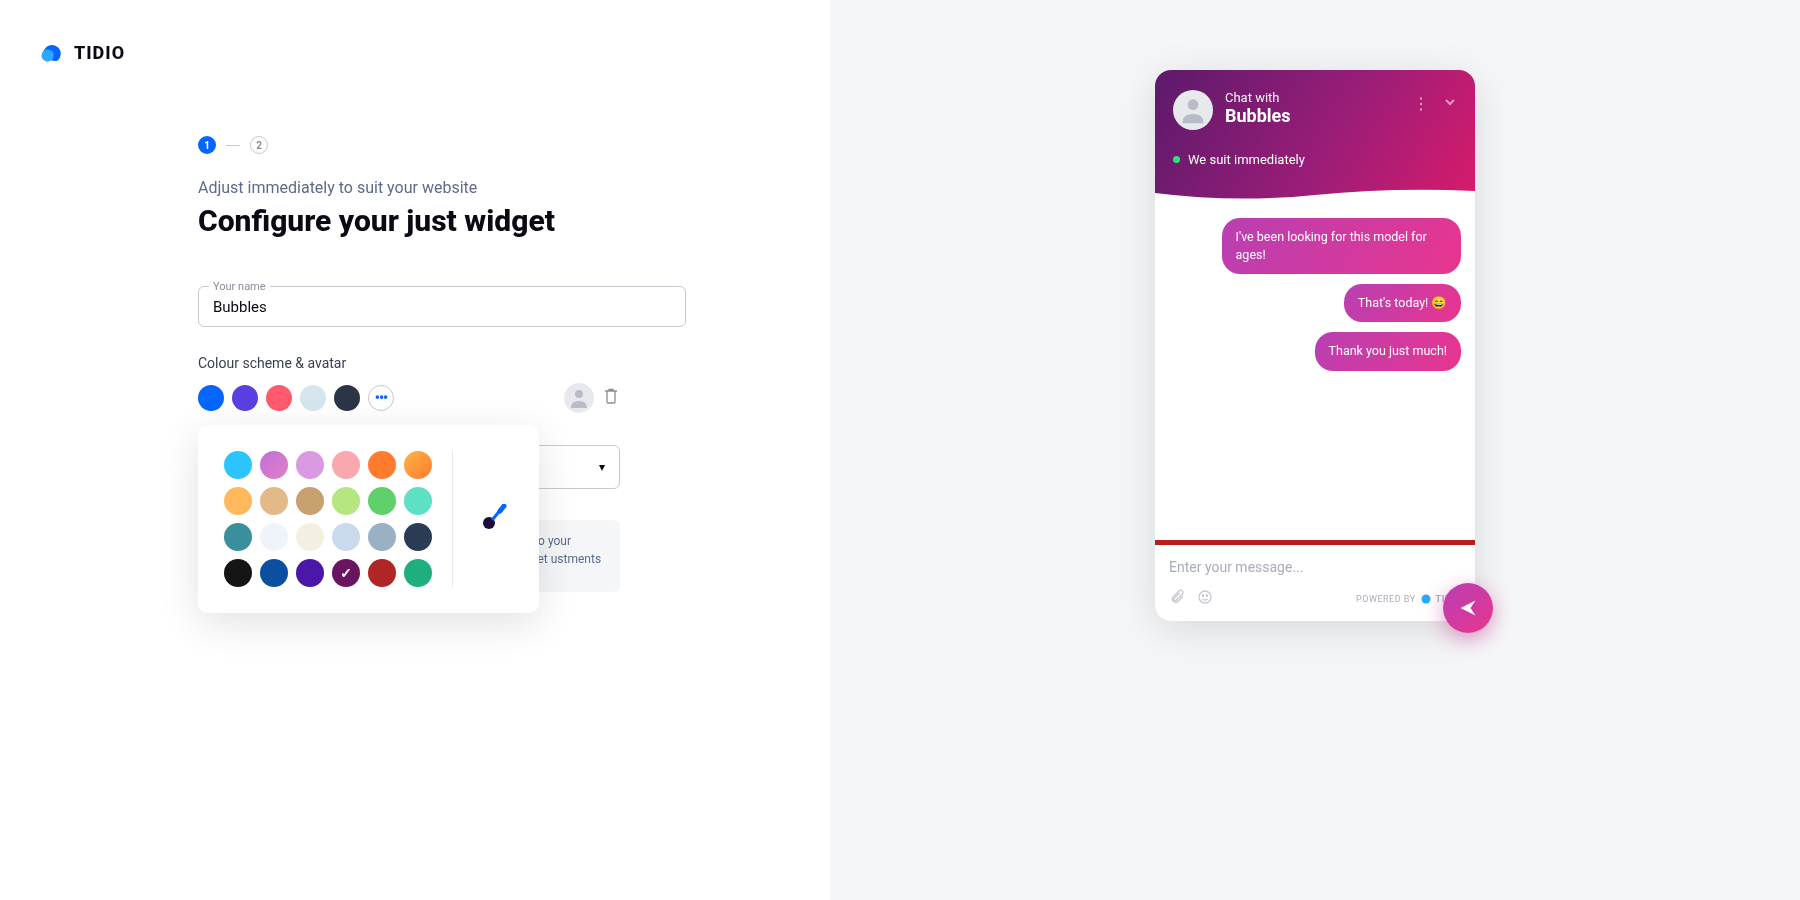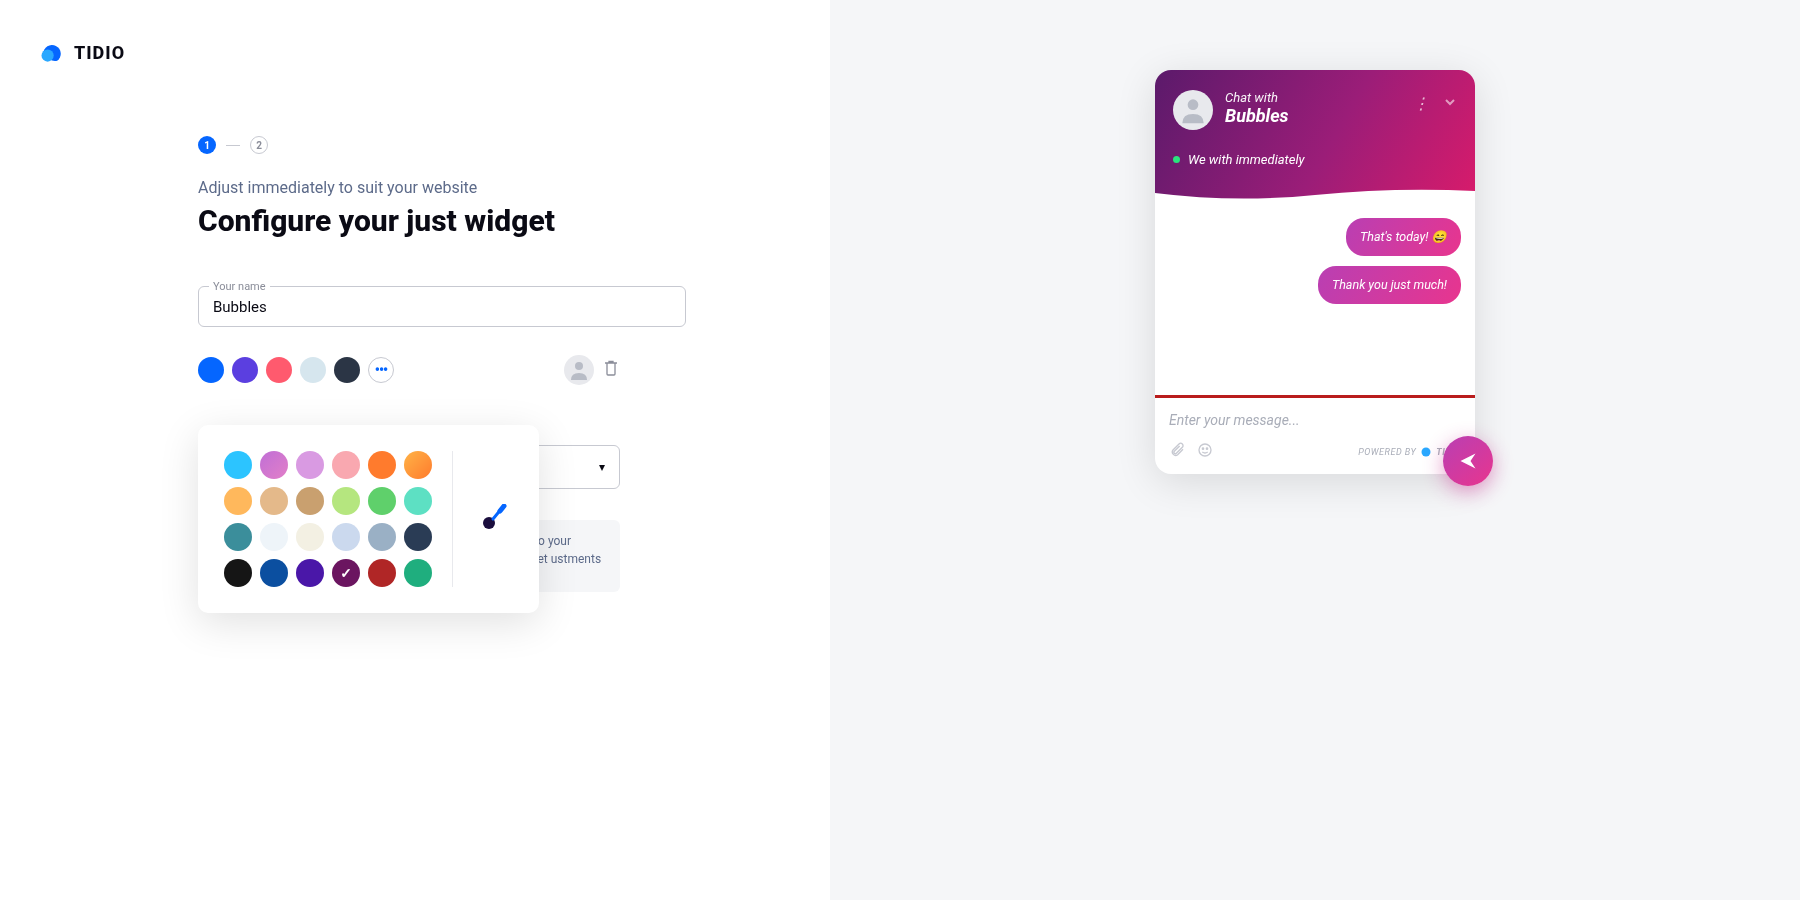--- a/index.html
+++ b/index.html
@@ -32,39 +32,39 @@
 .popover { position: absolute; background: #fff; border-radius: 10px; box-shadow: 0 10px 40px rgba(0,0,0,0.12); padding: 26px; display: flex; gap: 20px; z-index: 10; top: 425px; left: 198px; }
 .color-grid { display: grid; grid-template-columns: repeat(6, 28px); gap: 8px; }
 .grid-swatch { width: 28px; height: 28px; border-radius: 50%; cursor: pointer; position: relative; }
 .check-mark { position: absolute; top: 50%; left: 50%; transform: translate(-50%, -50%); color: #fff; font-size: 14px; font-weight: 900; }
 .popover-divider { width: 1px; background: #e8e9ed; }
 .palette-icon { display: flex; align-items: center; justify-content: center; width: 40px; }
 .dropdown-partial { position: absolute; top: 445px; left: 500px; width: 120px; height: 44px; border: 1px solid #c7c9d1; border-radius: 6px; display: flex; align-items: center; justify-content: flex-end; padding: 0 14px; z-index: 5; }
 .dropdown-arrow { font-size: 12px; color: #0a0a14; }
 .help-partial { position: absolute; top: 520px; left: 500px; width: 120px; height: 72px; background: #f5f6f8; border-radius: 6px; padding: 12px; font-size: 12px; color: #5d6b8a; line-height: 1.5; z-index: 5; overflow: hidden; }
 
-.chat-widget { width: 320px; height: 404px; background: #fff; border-radius: 16px; box-shadow: 0 8px 40px rgba(0,0,0,0.12); display: flex; flex-direction: column; overflow: visible; position: relative; font-style: italic; }
+.chat-widget { width: 320px; height: 551px; background: #fff; border-radius: 16px; box-shadow: 0 8px 40px rgba(0,0,0,0.12); display: flex; flex-direction: column; overflow: visible; position: relative; }
 .chat-header { background: linear-gradient(120deg, #5b1a6b 0%, #9b1d78 55%, #d81b6b 100%); padding: 20px 18px 0 18px; color: #fff; border-radius: 16px 16px 0 0; position: relative; height: 132px; }
 .chat-header-top { display: flex; align-items: flex-start; gap: 12px; }
 .chat-avatar { width: 40px; height: 40px; border-radius: 50%; background: #e8e9ed; display: flex; align-items: center; justify-content: center; overflow: hidden; flex-shrink: 0; }
 .chat-avatar svg { width: 32px; height: 32px; fill: #b8bcc6; }
 .chat-title-block { flex: 1; }
 .chat-with { font-size: 13px; opacity: 0.95; }
 .chat-name { font-size: 18px; font-weight: 700; }
 .header-icons { display: flex; gap: 14px; align-items: center; margin-top: 4px; }
 .header-icons span { opacity: 0.7; cursor: pointer; }
 .reply-row { display: flex; align-items: center; gap: 8px; margin-top: 22px; font-size: 13px; }
 .status-dot { width: 7px; height: 7px; background: #29e37d; border-radius: 50%; }
 .wave { position: absolute; bottom: -1px; left: 0; right: 0; height: 18px; }
 .wave svg { width: 100%; height: 100%; display: block; }
 .chat-body { flex: 1; padding: 16px 14px 10px 14px; display: flex; flex-direction: column; gap: 10px; overflow: hidden; }
 .bubble { padding: 10px 14px; border-radius: 18px; font-size: 12.5px; line-height: 1.45; max-width: 82%; }
 .bubble.user { background: linear-gradient(120deg, #b93fb3 0%, #e8358e 100%); color: #fff; align-self: flex-end; }
 .bubble.agent { background: #eef0f5; color: #3a3f52; align-self: flex-start; }
-.chat-footer { border-top: 3px solid #b91c1c; padding: 14px 14px 12px 14px; }
+.chat-footer { border-top: 5px solid #b91c1c; padding: 14px 14px 12px 14px; }
 .input-row { font-size: 14px; color: #a9adb8; margin-bottom: 14px; }
 .footer-icons { display: flex; align-items: center; gap: 12px; }
 .footer-icons .spacer { flex: 1; }
 .powered { font-size: 9px; color: #a9adb8; letter-spacing: 0.5px; display: flex; align-items: center; gap: 4px; text-align: right; }
 .powered .mini-logo { width: 12px; height: 12px; }
 .send-btn { position: absolute; bottom: -12px; right: -18px; width: 50px; height: 50px; border-radius: 50%; background: linear-gradient(140deg, #b93fb3 0%, #e8358e 100%); display: flex; align-items: center; justify-content: center; box-shadow: 0 6px 20px rgba(200,40,140,0.45); cursor: pointer; }
 .send-btn svg { width: 20px; height: 20px; fill: #fff; }
 .attach-icon, .emoji-icon { color: #c7c9d1; cursor: pointer; }
 </style>
 </head>
@@ -88,20 +88,21 @@
       <div class="step inactive">2</div>
     </div>
     <div class="subtitle">Adjust immediately to suit your website</div>
     <div class="title">Configure your just widget</div>
 
     <div class="field-wrap">
       <div class="field-label">Your name</div>
       <input class="field-input" type="text" value="Bubbles" style="">
     </div>
 
+    <div class="section-label">Colour scheme &amp; avatar</div>
 
     <div class="swatch-row" style="width:420px;">
       <div class="swatch" style="background: rgb(5, 102, 255);"></div>
         <div class="swatch" style="background: rgb(91, 63, 224);"></div>
         <div class="swatch" style="background: rgb(255, 90, 110);"></div>
         <div class="swatch" style="background: rgb(214, 230, 238);"></div>
         <div class="swatch" style="background: rgb(43, 53, 69);"></div>
       <div class="swatch-more">•••</div>
       <div class="avatar-area">
         <div class="avatar-circle">
@@ -180,30 +181,31 @@
         </div>
         <div class="header-icons">
           <span>⋮</span>
           <span><svg width="14" height="14" viewBox="0 0 14 14" fill="none" stroke="#fff" stroke-width="2" opacity="0.8">
                 <path d="M3 5l4 4 4-4"></path>
               </svg></span>
         </div>
       </div>
       <div class="reply-row">
         <div class="status-dot"></div>
-        <span>We with immediately</span>
+        <span>We suit immediately</span>
       </div>
       <div class="wave">
         <svg viewBox="0 0 320 18" preserveAspectRatio="none">
             <path d="M0 8 Q80 18 160 10 T320 6 V18 H0 Z" fill="#fff"></path>
           </svg>
       </div>
     </div>
 
     <div class="chat-body" id="chat-body">
+        <div class="bubble user">I've been looking for this model for ages!</div>
         <div class="bubble user">That's today! 😄</div>
         <div class="bubble user">Thank you just much!</div>
       </div>
 
     <div class="chat-footer">
       <div class="input-row">Enter your message...</div>
       <div class="footer-icons">
         <span class="attach-icon">
           <svg width="16" height="16" viewBox="0 0 24 24" fill="none" stroke="#c7c9d1" stroke-width="2">
               <path d="M21 11l-8 8a5 5 0 01-7-7l9-9a3.5 3.5 0 015 5l-9 9a2 2 0 01-3-3l8-8"></path>

